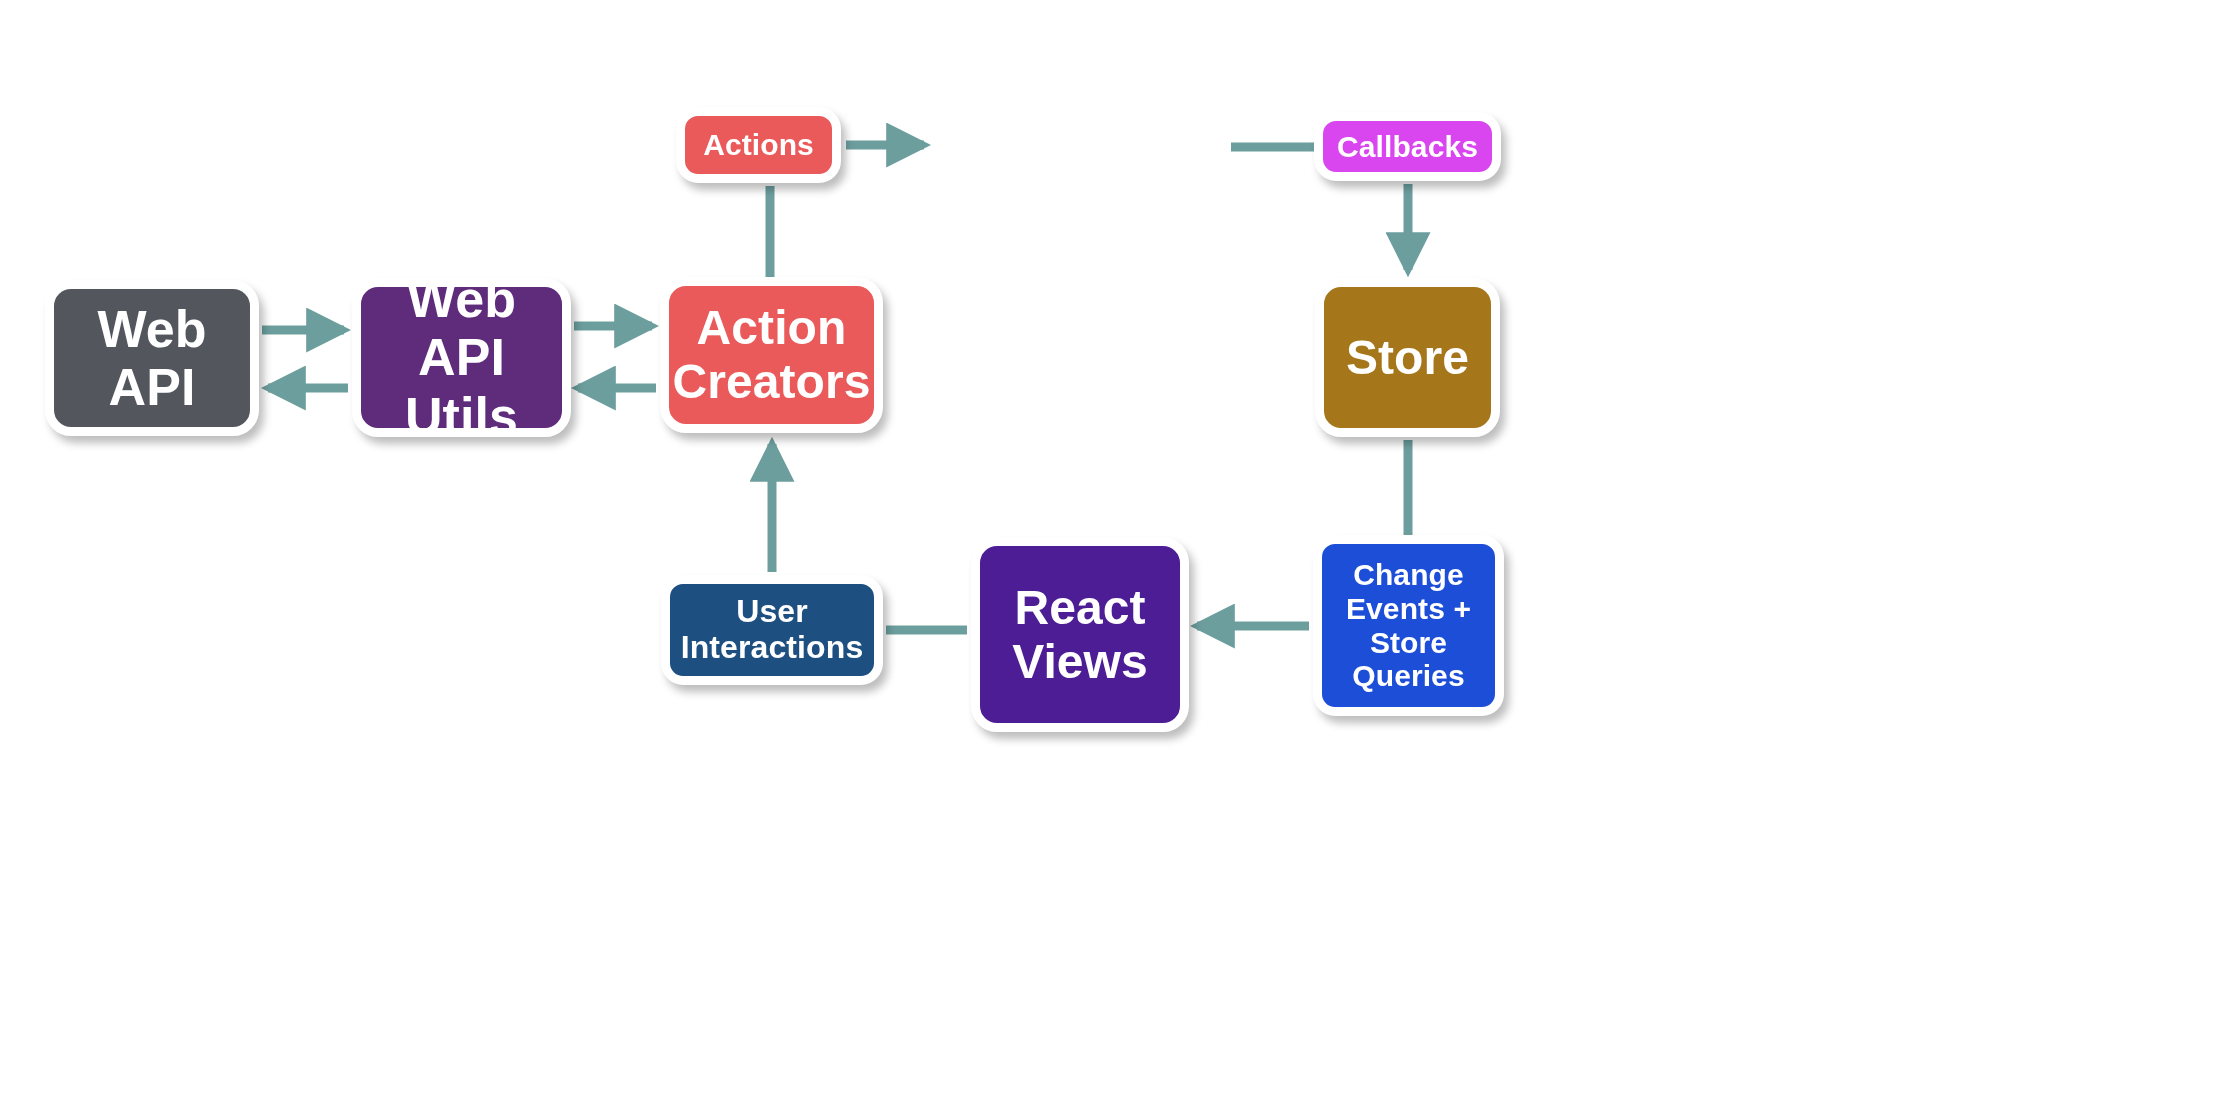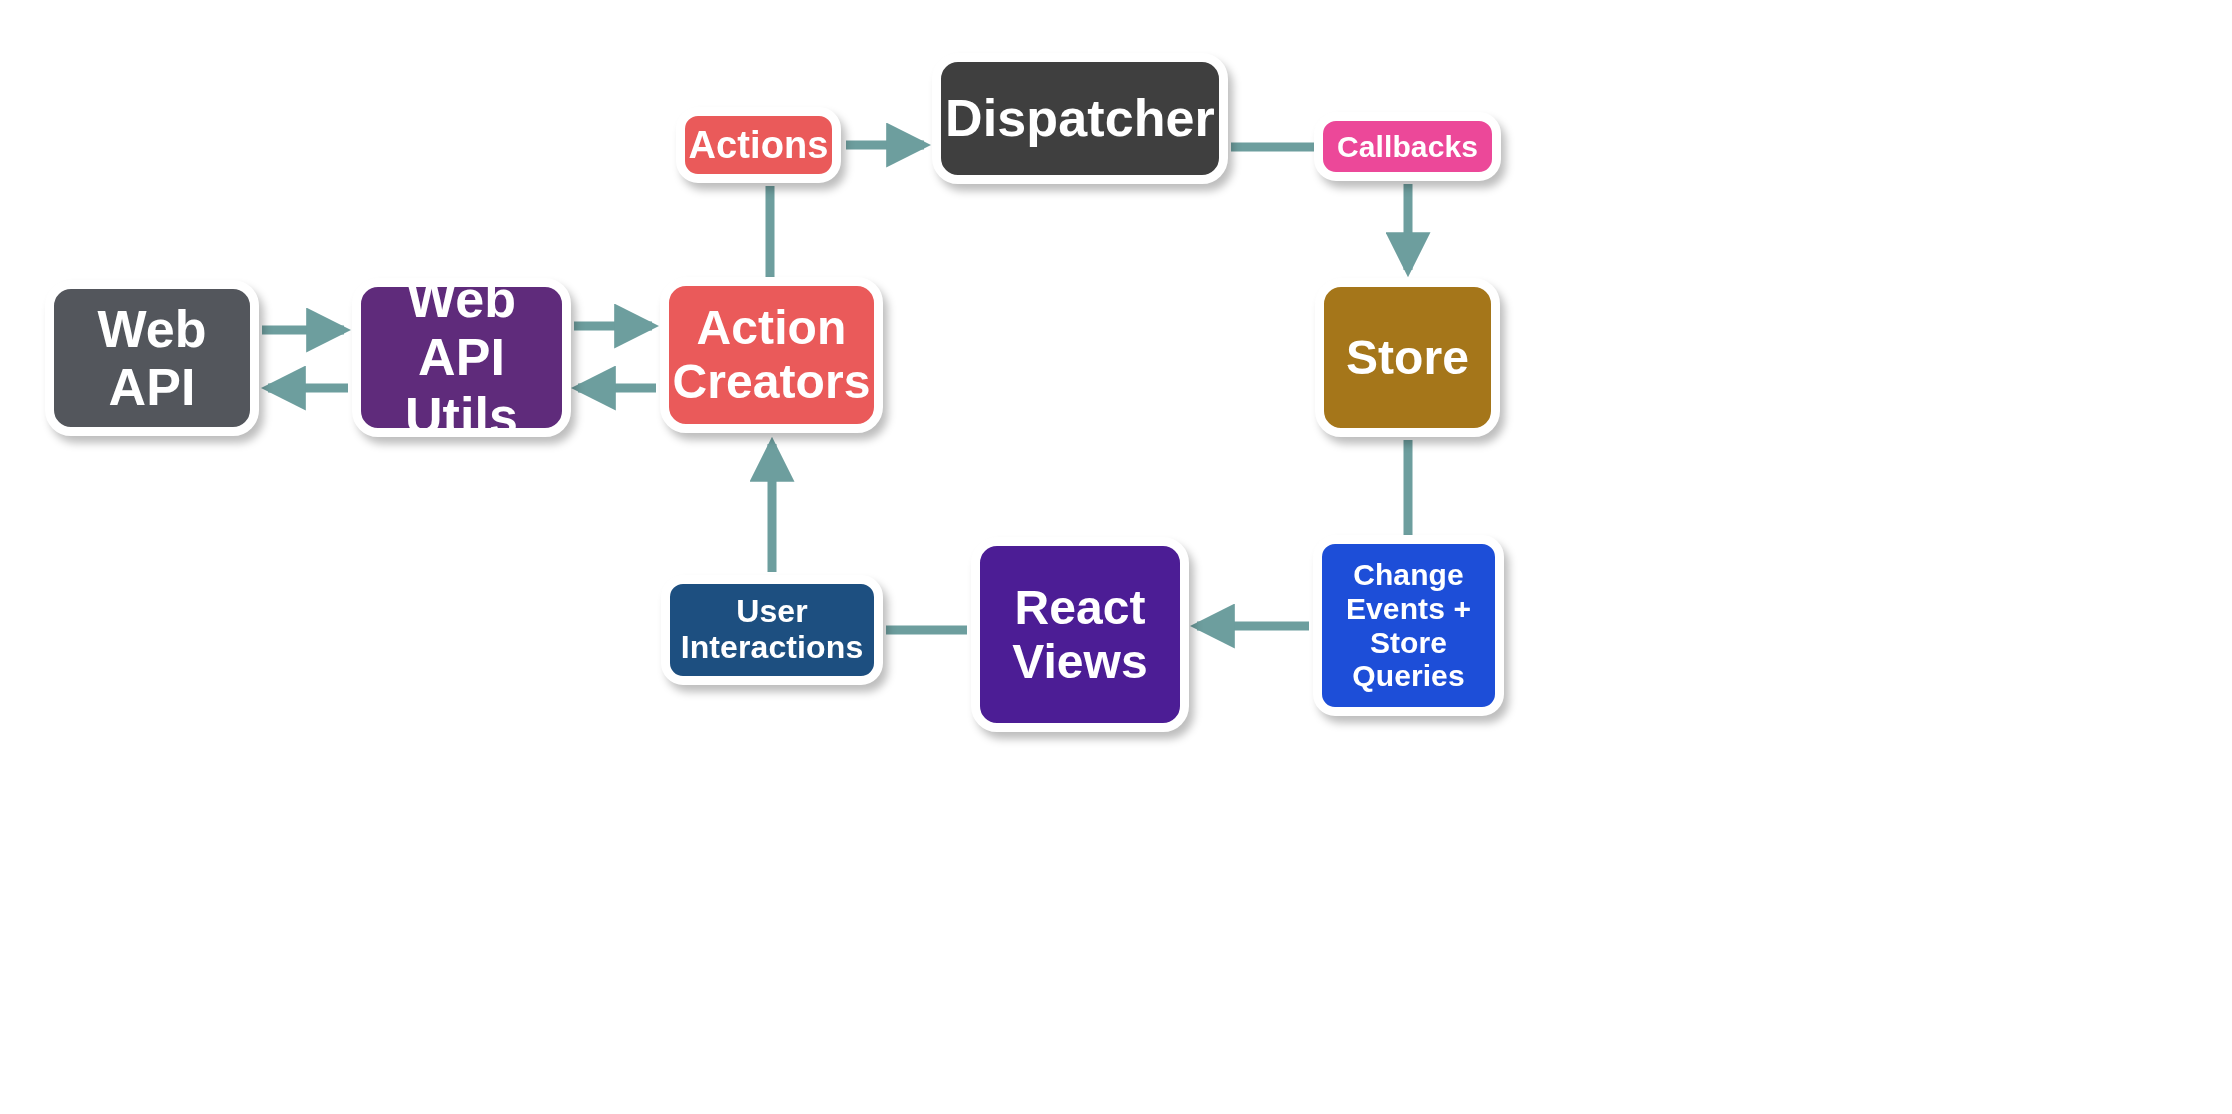--- a/index.html
+++ b/index.html
@@ -41,21 +41,21 @@
     letter-spacing: 0.1px;
     white-space: pre-line;
     z-index: 5;
   }
   .node.small-radius { border-radius: 22px; }
   .n-webapi        { background: #53565c; }
   .n-webapiutils   { background: #5f2b7b; }
   .n-actioncreators{ background: #ea5a5a; }
   .n-actions       { background: #ea5a5a; }
   .n-dispatcher    { background: #3f3f3f; }
-  .n-callbacks     { background: #ec4899; }
+  .n-callbacks     { background: #d946ef; }
   .n-store         { background: #a5761a; }
   .n-changeevents  { background: #1d4ed8; }
   .n-reactviews    { background: #4c1d95; }
   .n-userinteract  { background: #1d4f80; }
 </style>
 </head>
 <body>
 
 <div id="canvas">
 
@@ -99,27 +99,24 @@
   <div class="node n-webapiutils" style="left:352px; top:278px; width:219px; height:159px; font-size:52px;">
     <span>Web
 API Utils</span>
   </div>
 
   <div class="node n-actioncreators" style="left:660px; top:277px; width:223px; height:156px; font-size:48px;align-items:center;">
     <span>Action
 Creators</span>
   </div>
 
-  <div class="node n-actions small-radius" style="left:676px; top:107px; width:165px; height:76px; font-size:38px;">
+  <div class="node n-actions small-radius" style="left:676px; top:107px; width:165px; height:76px; font-size:30px;">
     <span>Actions</span>
   </div>
 
-  <div class="node n-dispatcher" style="left:932px; top:53px; width:296px; height:131px; font-size:52px;">
-    <span>Dispatcher</span>
-  </div>
 
   <div class="node n-callbacks small-radius" style="left:1314px; top:112px; width:187px; height:69px; font-size:30px;">
     <span>Callbacks</span>
   </div>
 
   <div class="node n-store" style="left:1315px; top:278px; width:185px; height:159px; font-size:48px;">
     <span>Store</span>
   </div>
 
   <div class="node n-changeevents small-radius" style="left:1313px; top:535px; width:191px; height:181px; font-size:30px;">

